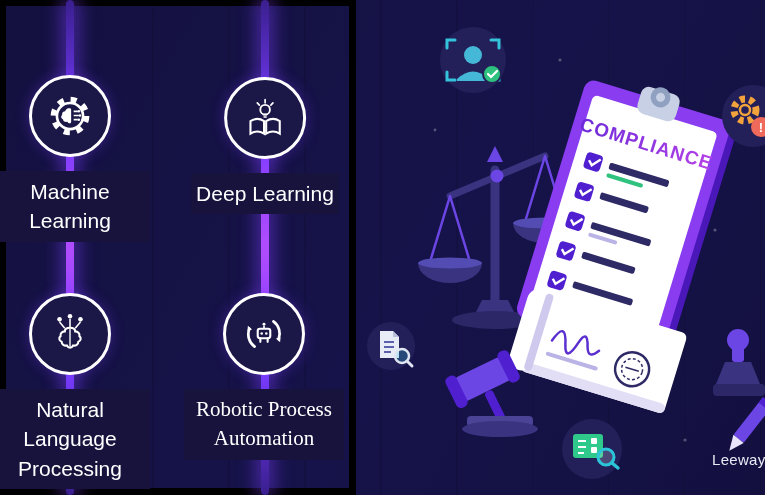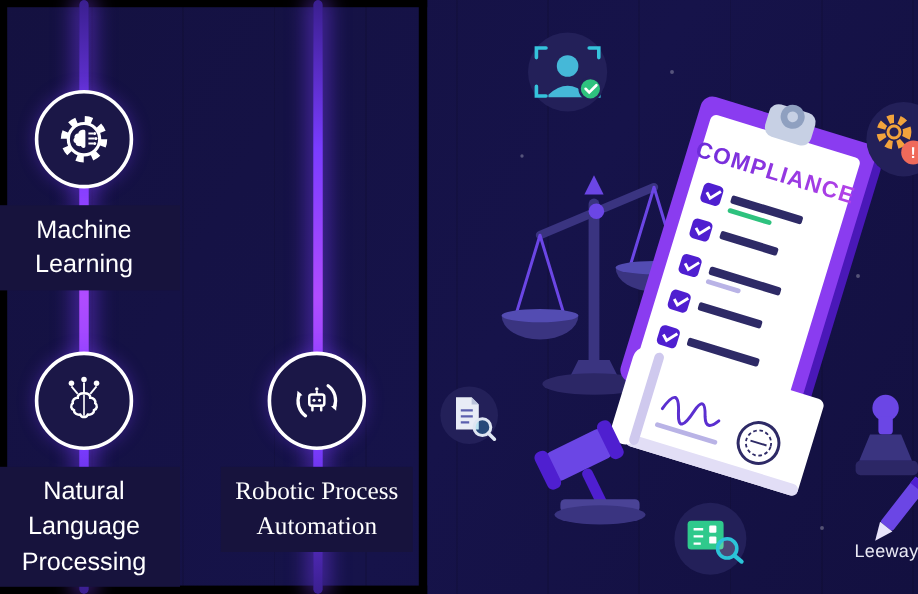--- a/index.html
+++ b/index.html
@@ -61,20 +61,32 @@
         <path d="M21.5 14.5 c-3 0-4 2-4 3 c-2 0-3.5 1.5-3 3.5 c-1.5 1-1 3.5 .8 4 c0 2 2.2 3 4.2 2.5 c.6 1 1.4 1.5 2 1.5 c1.6 0 1.6-1 1.6-2 v-11 c0-1-.4-1.5-1.6-1.5 Z" fill="#fff"></path>
         <path d="M25.5 17.5 h4 M25.5 21.5 h5 M25.5 25.5 h4" stroke="#fff" stroke-width="1.6"></path>
         <circle cx="30.5" cy="17.5" r="1.2" fill="#fff"></circle>
           <circle cx="31.5" cy="21.5" r="1.2" fill="#fff"></circle>
           <circle cx="30.5" cy="25.5" r="1.2" fill="#fff"></circle>
       </svg>
     </div>
     <div class="label">Machine Learning</div>
   </div>
 
+  <div class="node" style="left:265px;top:77px;">
+    <div class="circle">
+      <svg width="46" height="46" viewBox="0 0 44 44">
+        <path d="M22 4.5 v3 M14.5 7.5 l2 2.2 M29.5 7.5 l-2 2.2" stroke="#fff" stroke-width="1.6" stroke-linecap="round"></path>
+        <circle cx="22" cy="14" r="4.6" fill="none" stroke="#fff" stroke-width="1.8"></circle>
+        <path d="M20.4 18.8 h3.2 M21 21 h2" stroke="#fff" stroke-width="1.5" stroke-linecap="round"></path>
+        <path d="M8 25 c4-2.6 9-2.6 13 0 v12 c-4-2.6-9-2.6-13 0 Z" fill="none" stroke="#fff" stroke-width="2"></path>
+        <path d="M36 25 c-4-2.6-9-2.6-13 0 v12 c4-2.6 9-2.6 13 0 Z" fill="none" stroke="#fff" stroke-width="2"></path>
+      </svg>
+    </div>
+    <div class="label">Deep Learning</div>
+  </div>
 
   <div class="node" style="left:70px;top:293px;">
     <div class="circle">
       <svg width="46" height="46" viewBox="0 0 44 44">
         <circle cx="12" cy="8" r="2.2" fill="#fff"></circle>
           <circle cx="22" cy="5" r="2.2" fill="#fff"></circle>
           <circle cx="32" cy="8" r="2.2" fill="#fff"></circle>
         <path d="M12 10.5 l5 6 M22 7.5 v9 M32 10.5 l-5 6" stroke="#fff" stroke-width="1.5"></path>
         <path d="M22 16 c-4 0-5 2-5 3.5 c-2.5 0-4.5 2-4 4.5 c-2 1.5-1.5 4.5 1 5.5 c0 2.5 2.5 4 5 3.5 c.8 1.5 2 2 3 2 s2.2-.5 3-2 c2.5 .5 5-1 5-3.5 c2.5-1 3-4 1-5.5 c.5-2.5-1.5-4.5-4-4.5 c0-1.5-1-3.5-5-3.5 Z" fill="none" stroke="#fff" stroke-width="2"></path>
         <path d="M22 17 v17" stroke="#fff" stroke-width="1.3"></path>

